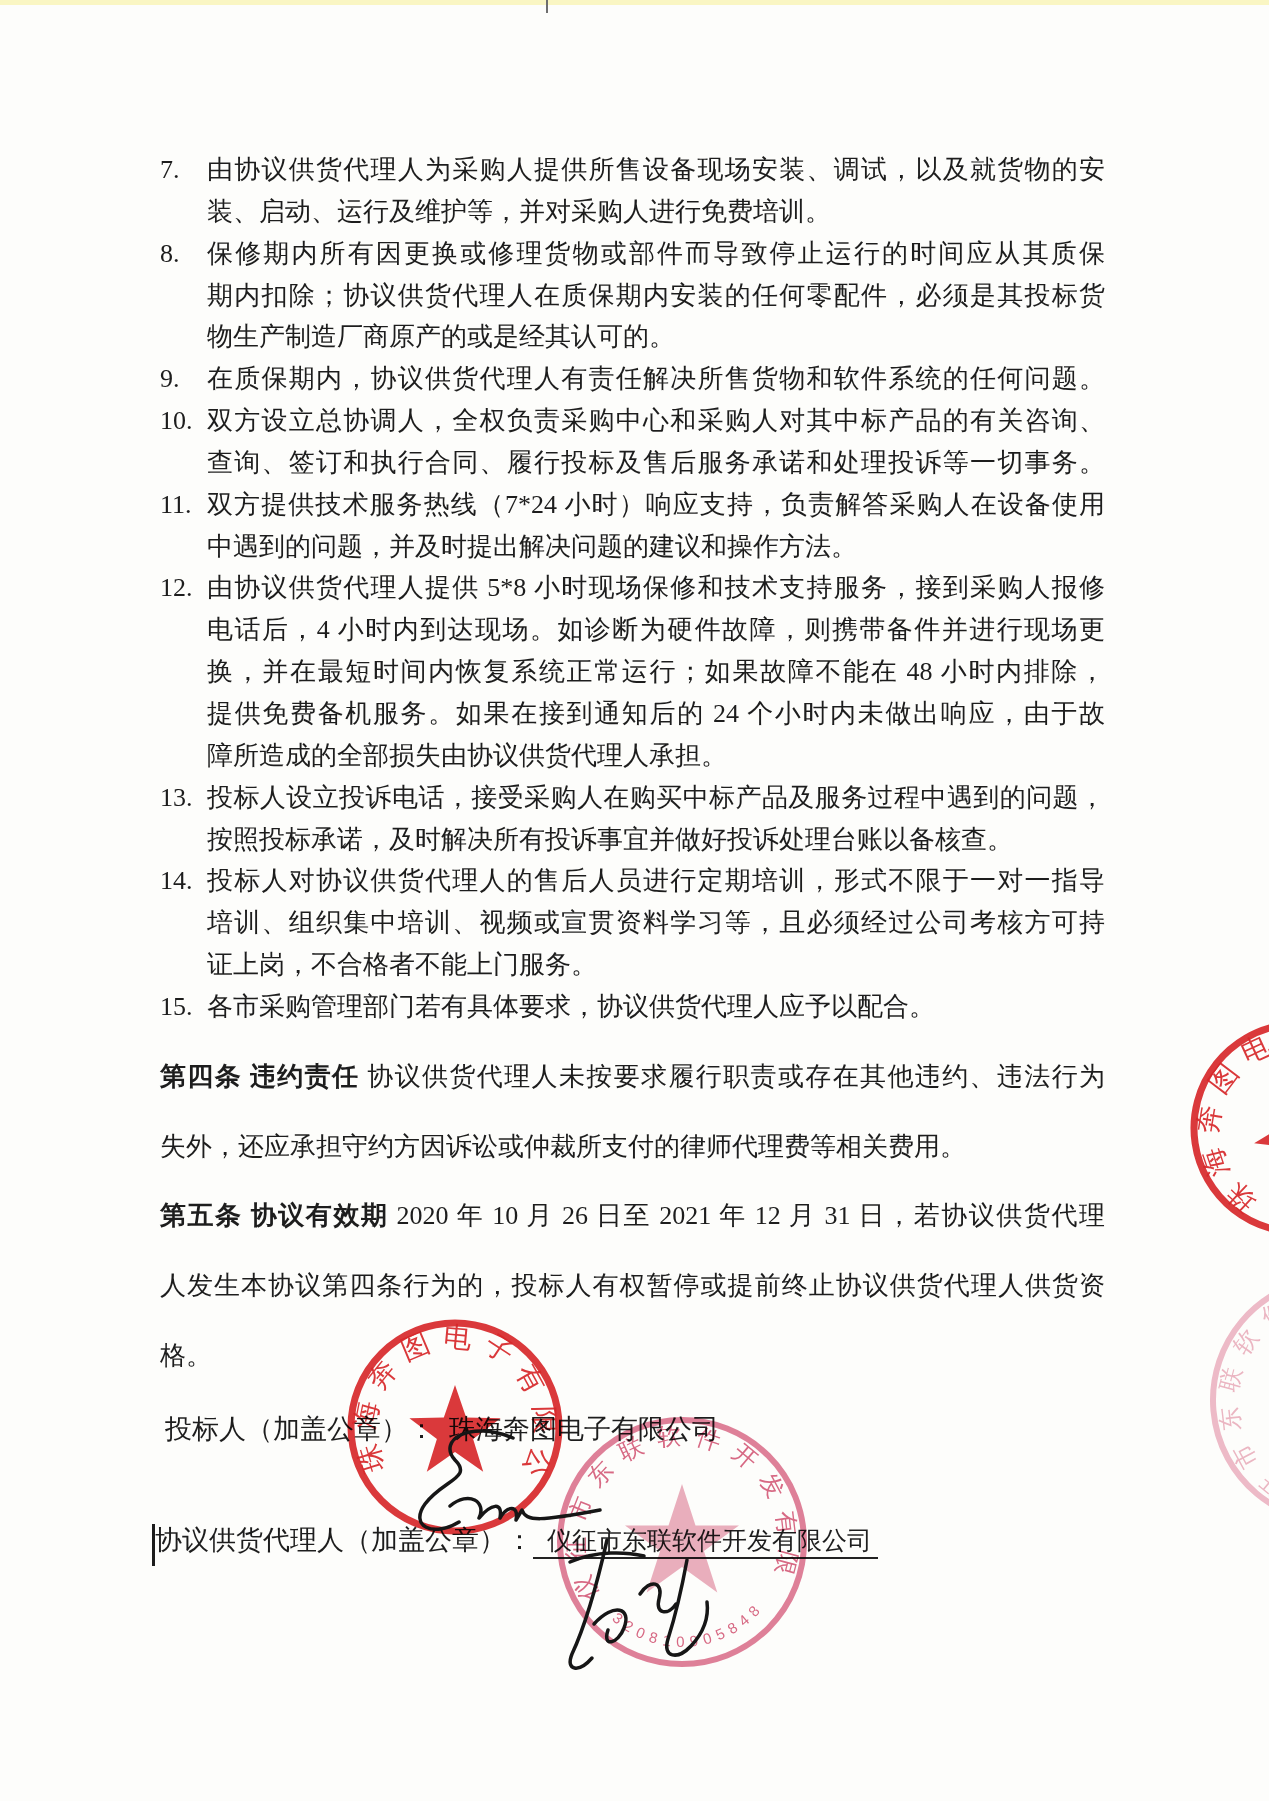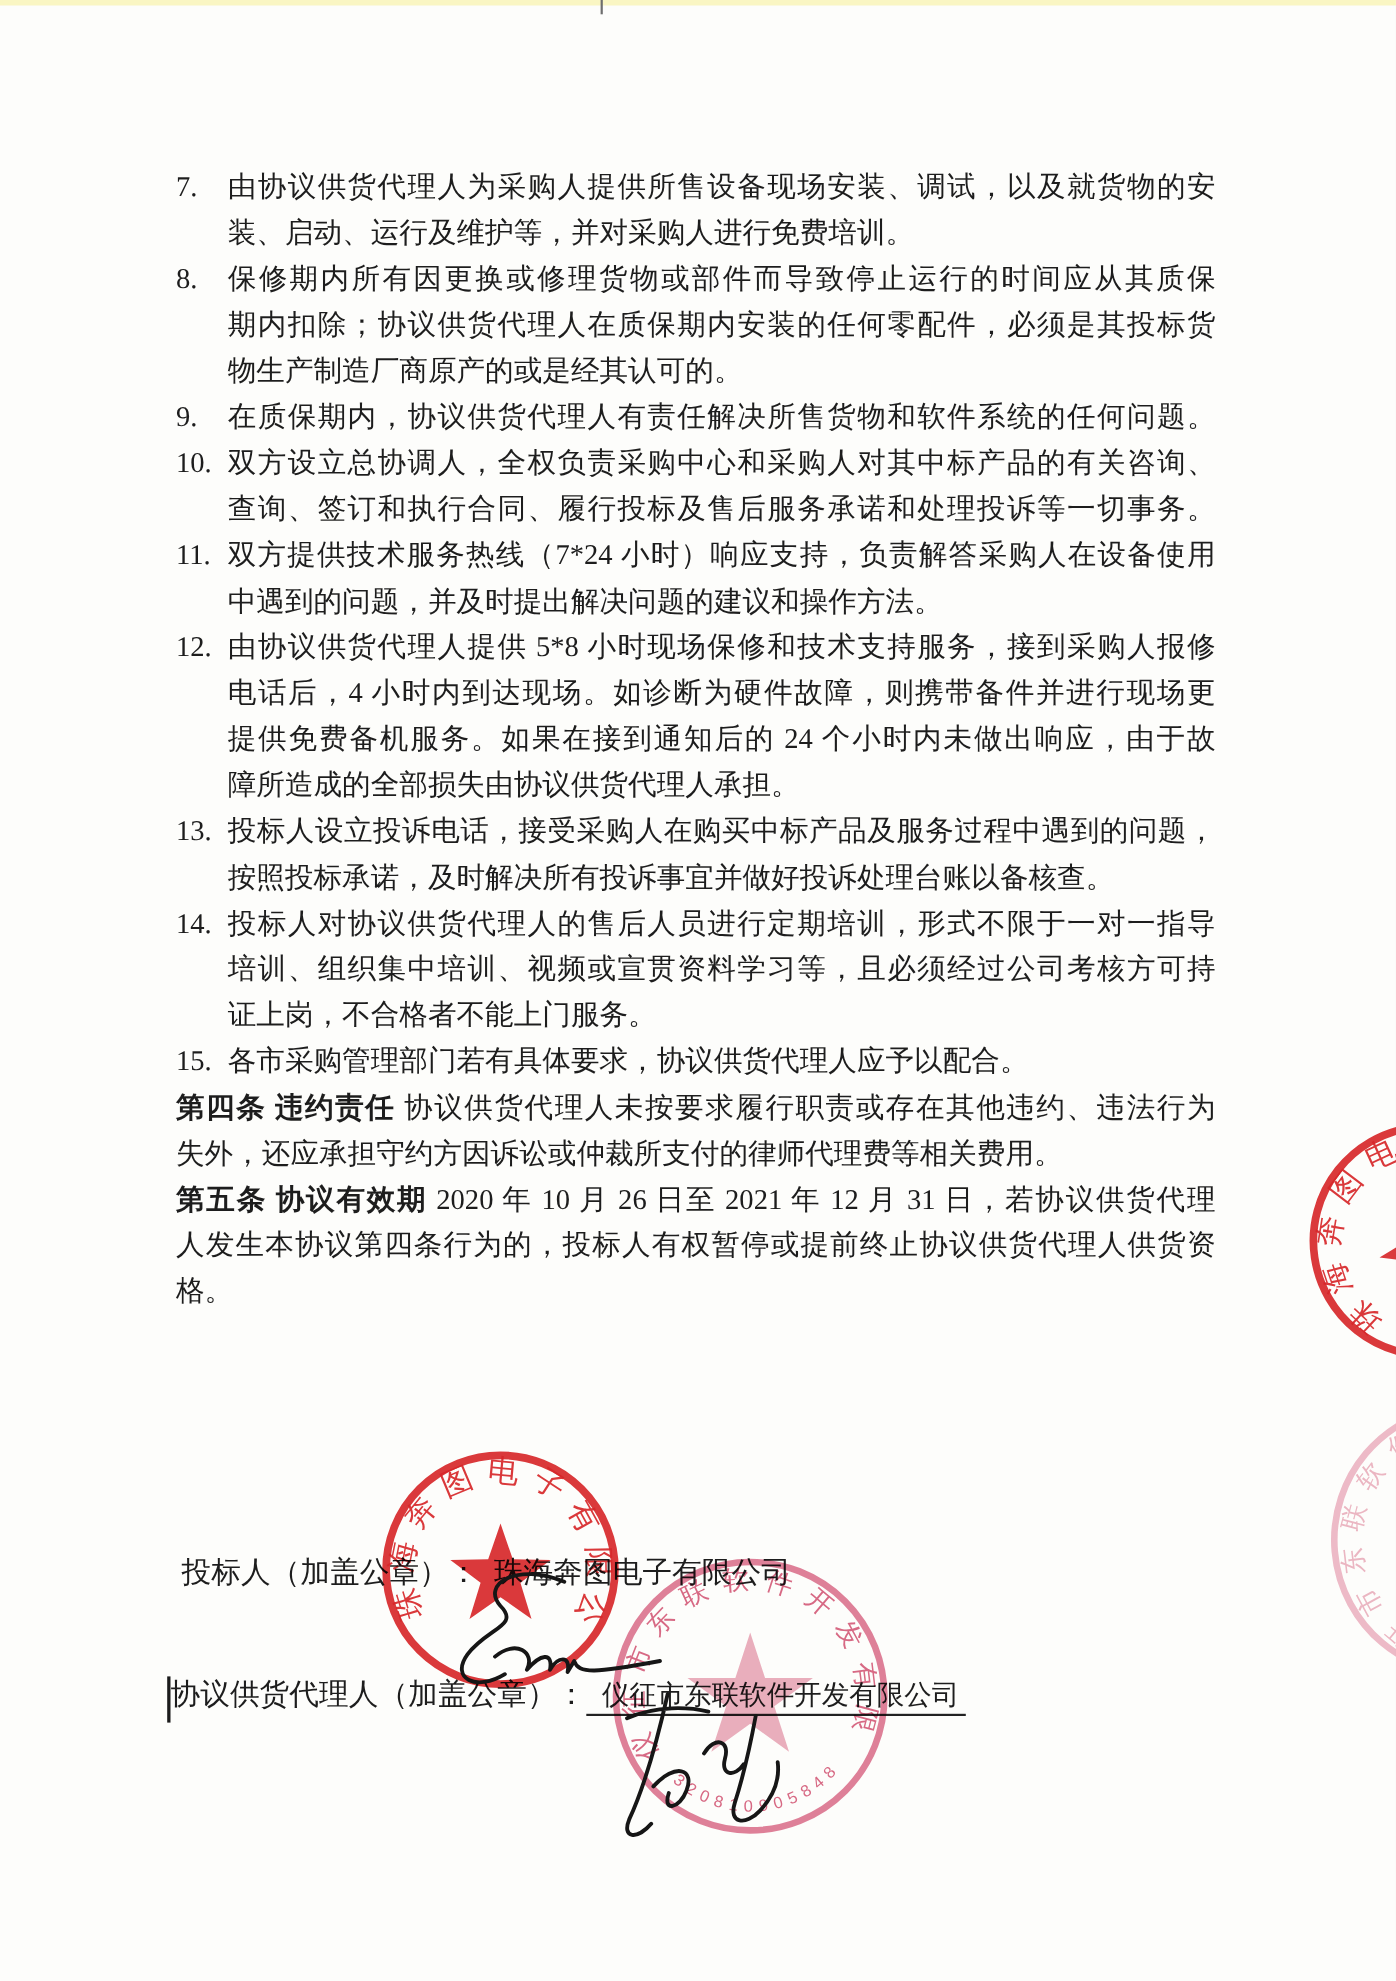--- a/index.html
+++ b/index.html
@@ -10,21 +10,21 @@
     color:#1d1d1d;
   }
   .top-strip { position:absolute; left:0; top:0; width:1269px; height:5px; }
   .top-tick  { position:absolute; left:546px; top:0; width:2px; height:13px; background:#6e6e6e; }
   .left-artifact { position:absolute; left:152px; top:1524px; width:3px; height:42px; background:#1c1c1c; }
 
   .doc { position:absolute; left:160px; top:149px; width:945px; font-size:26px; }
   .line { position:relative; height:41.85px; line-height:41.85px; }
   .line .num { position:absolute; left:0; top:0; }
   .line .t { display:block; margin-left:47px; text-align:left; }
-  .line.flush .t { margin-left:0; }
+  .line.flush .t { margin-left:0;margin-top:28px; }
   .line .t.fill { text-align:justify; text-align-last:justify; }
   .line b { font-weight:bold; }
 
   .sig-line { position:absolute; font-size:27px; line-height:40px; white-space:nowrap; }
   .sig-line.bidder { left:165px; top:1409px; }
   .sig-line.agent  { left:155px; top:1520px; }
   .sig-line .company { padding-left:14px; }
   .sig-line.agent .company { font-size:25px; border-bottom:2px solid #222; padding-bottom:3px; padding-right:6px; }
 
   .stamp { position:absolute; mix-blend-mode:multiply; }
@@ -83,20 +83,23 @@
         <span class="t">中遇到的问题，并及时提出解决问题的建议和操作方法。</span>
       </div>
       <div class="line">
         <span class="num">12.</span>
         <span class="t fill">由协议供货代理人提供 5*8 小时现场保修和技术支持服务，接到采购人报修</span>
       </div>
       <div class="line">
         <span class="t fill">电话后，4 小时内到达现场。如诊断为硬件故障，则携带备件并进行现场更</span>
       </div>
       <div class="line">
+        <span class="t fill">换，并在最短时间内恢复系统正常运行；如果故障不能在 48 小时内排除，</span>
+      </div>
+      <div class="line">
         <span class="t fill">提供免费备机服务。如果在接到通知后的 24 个小时内未做出响应，由于故</span>
       </div>
       <div class="line">
         <span class="t">障所造成的全部损失由协议供货代理人承担。</span>
       </div>
       <div class="line">
         <span class="num">13.</span>
         <span class="t fill">投标人设立投诉电话，接受采购人在购买中标产品及服务过程中遇到的问题，</span>
       </div>
       <div class="line">

